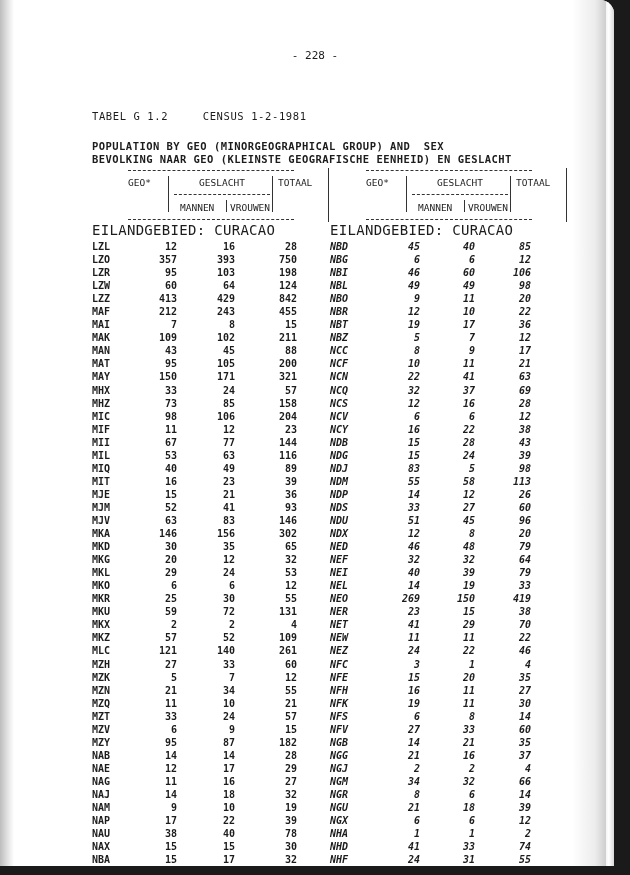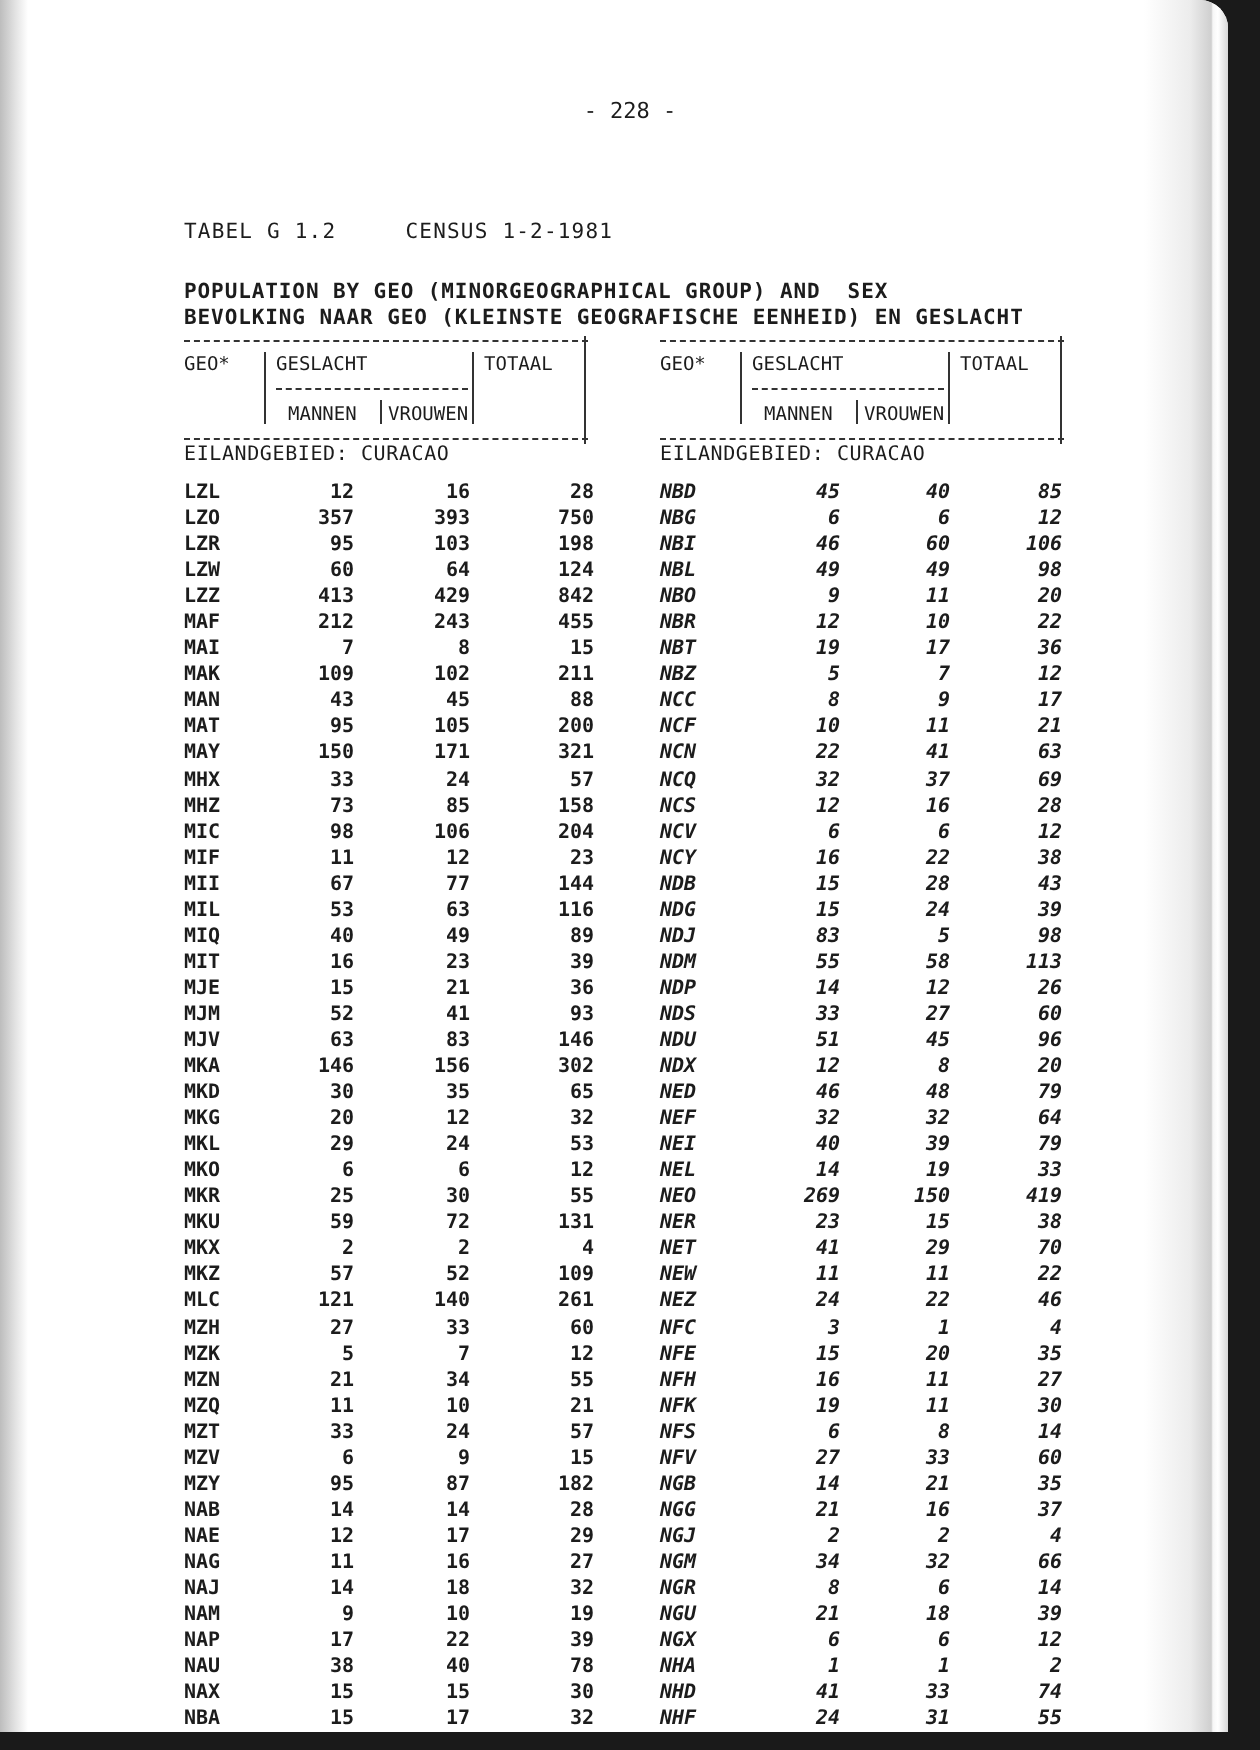--- a/index.html
+++ b/index.html
@@ -34,34 +34,34 @@
   .caption {
     position: absolute; left: 92px; font-size: 10.5px; letter-spacing: 0.45px; white-space: pre; font-weight: bold;
   }
   .cap1 { top: 128px; }
   .cap2 { top: 140px; }
   .cap3 { top: 153px; }
 
   .tbl { position: absolute; top: 164px; width: 205px; font-size: 9.5px; }
   .tbl.left { left: 92px; }
   .tbl.right { left: 330px; width: 205px; }
-  .hdr { position: relative; height: 58px; }
+  .hdr { position: relative; height: 58px; margin-left: 36px; }
   .rule-top, .rule-bot {
     position: absolute; left: 0; right: 3px; border-top: 1.5px dashed #333;
   }
   .rule-top { top: 6px; }
   .rule-bot { top: 55px; }
   .vbar { position: absolute; width: 0; border-left: 1.3px solid #333; }
   .geo-h { position: absolute; left: 0; top: 13px; }
-  .gesl-h { position: absolute; left: 46px; top: 13px; width: 96px; }
+  .gesl-h { position: absolute; left: 46px; top: 13px; width: 96px; text-align: center; }
   .tot-h { position: absolute; left: 150px; top: 13px; }
   .mid-rule { position: absolute; left: 46px; width: 96px; top: 30px; border-top: 1.3px dashed #333; }
   .sub-h { position: absolute; top: 38px; text-align: right; }
   .region {
-    position: absolute; top: 222px; font-size: 10px; letter-spacing: 0.3px;
+    position: absolute; top: 222px; font-size: 14px; letter-spacing: 0.3px;
   }
   .region.left { left: 92px; }
   .region.right { left: 330px; }
 
   .rows { position: absolute; top: 240px; width: 205px; font-size: 10px; font-weight: bold; }
   .rows.left { left: 92px; }
   .rows.right { left: 330px; font-style: italic; }
   .row { height: 13.05px; line-height: 13.05px; position: relative; }
   .row span { position: absolute; }
   .row .code { left: 0; }

